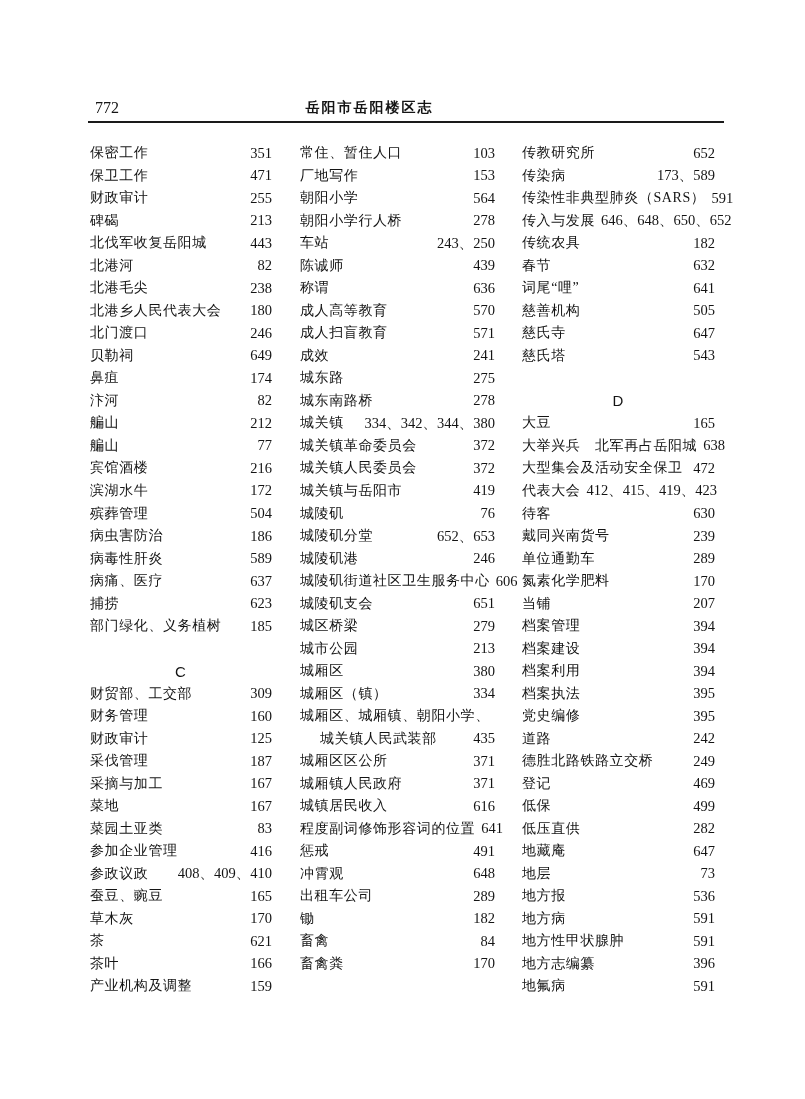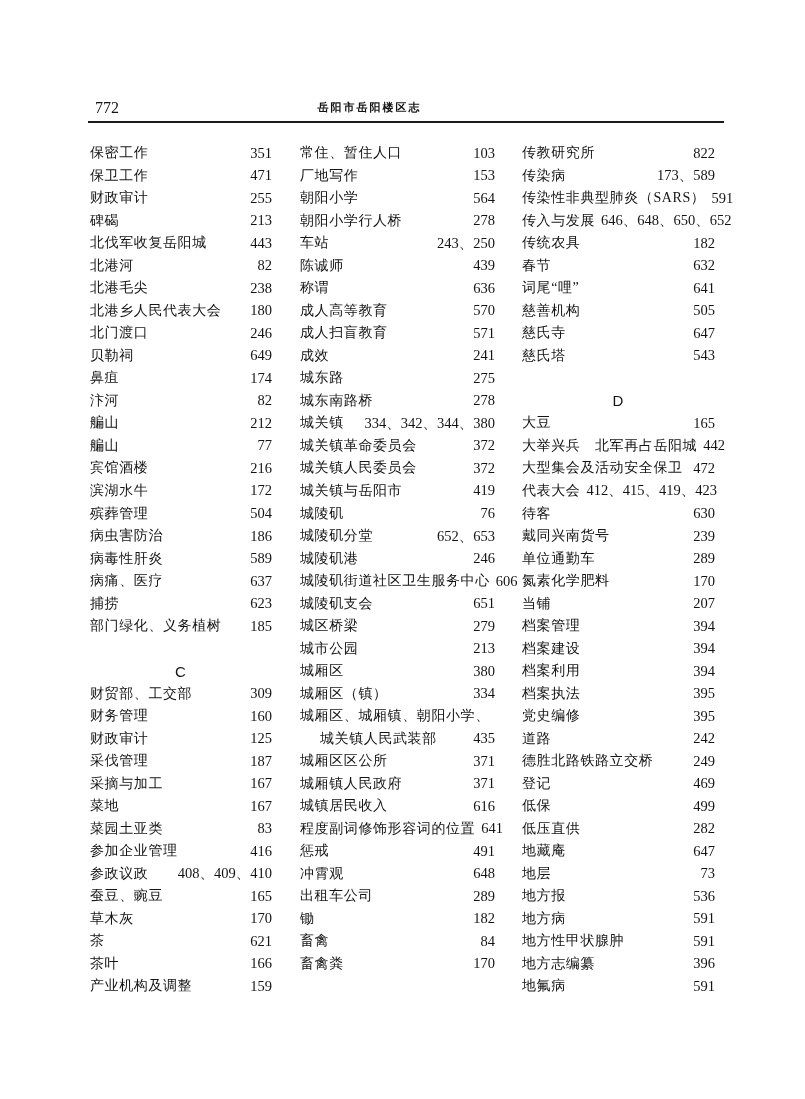--- a/index.html
+++ b/index.html
@@ -24,21 +24,21 @@
     line-height: 16px;
   }
   .book-title {
     position: absolute;
     left: 0;
     right: 0;
     top: 99px;
     text-align: center;
     font-family: "Liberation Sans", "DejaVu Sans", sans-serif;
     font-weight: bold;
-    font-size: 11px;
+    font-size: 14px;
     line-height: 17px;
     letter-spacing: 2px;
   }
   .rule {
     position: absolute;
     left: 88px;
     top: 121px;
     width: 636px;
     height: 2px;
     background: #1a1a1a;
@@ -376,21 +376,21 @@
         <span class="pages">84</span>
       </div>
       <div class="row">
         <span class="term">畜禽粪</span>
         <span class="pages">170</span>
       </div>
     </div>
   <div class="col col-3">
       <div class="row">
         <span class="term">传教研究所</span>
-        <span class="pages">822</span>
+        <span class="pages">652</span>
       </div>
       <div class="row">
         <span class="term">传染病</span>
         <span class="pages">173、589</span>
       </div>
       <div class="row">
         <span class="term">传染性非典型肺炎（SARS）</span>
         <span class="pages">591</span>
       </div>
       <div class="row">
@@ -422,21 +422,21 @@
         <span class="pages">543</span>
       </div>
       <div class="row"></div>
       <div class="row section">D</div>
       <div class="row">
         <span class="term">大豆</span>
         <span class="pages">165</span>
       </div>
       <div class="row">
         <span class="term">大举兴兵　北军再占岳阳城</span>
-        <span class="pages">442</span>
+        <span class="pages">638</span>
       </div>
       <div class="row">
         <span class="term">大型集会及活动安全保卫</span>
         <span class="pages">472</span>
       </div>
       <div class="row">
         <span class="term">代表大会</span>
         <span class="pages">412、415、419、423</span>
       </div>
       <div class="row">

